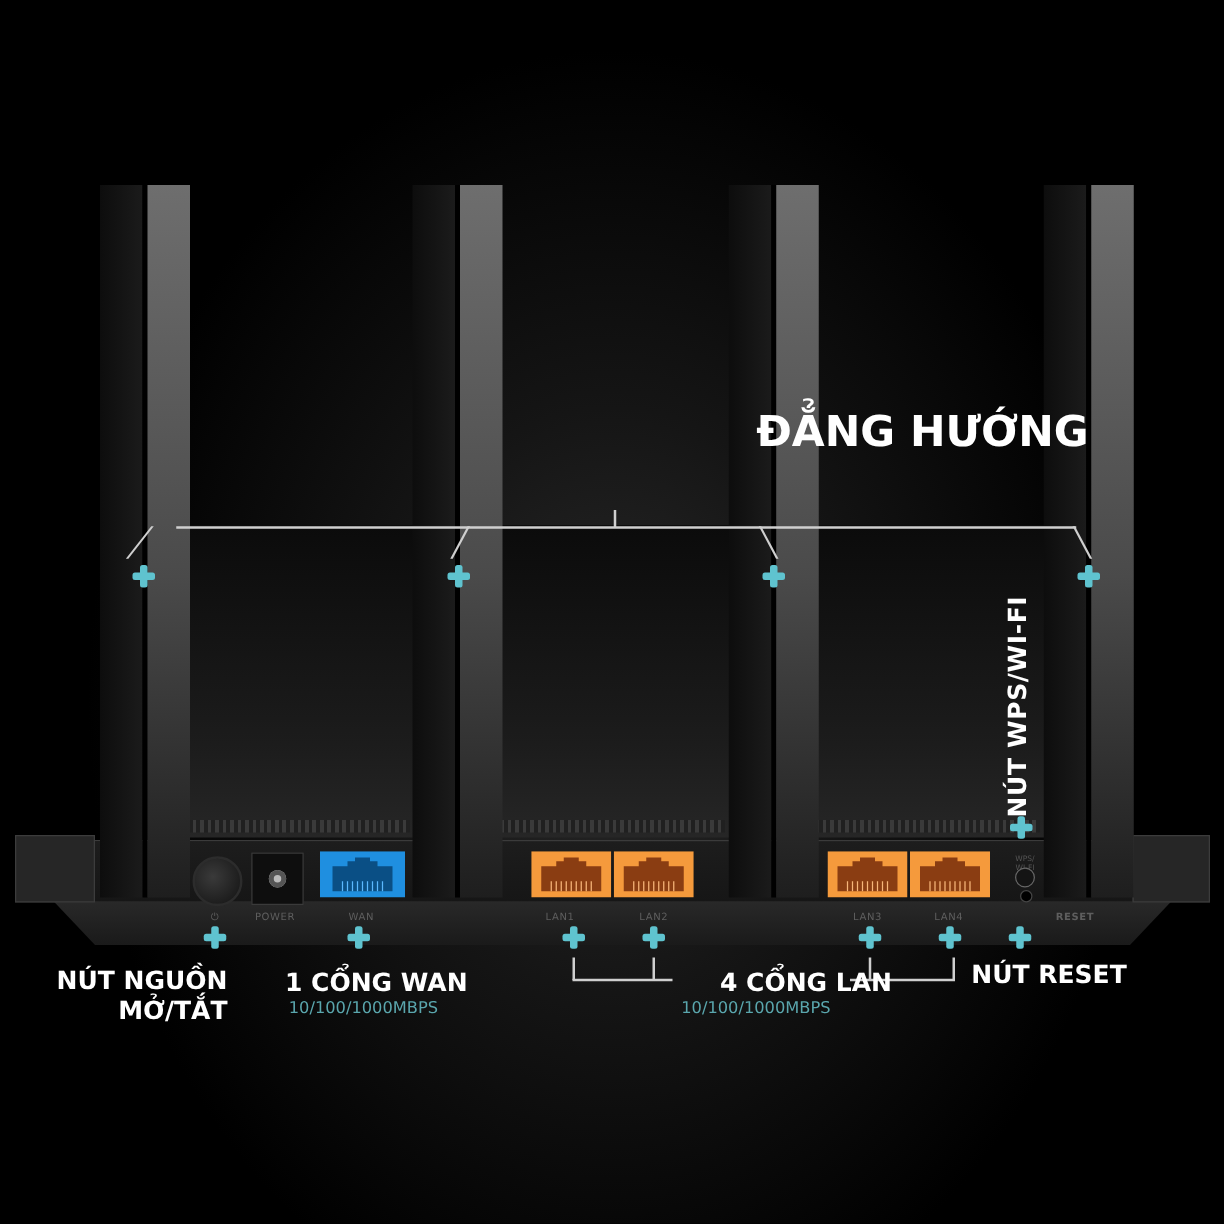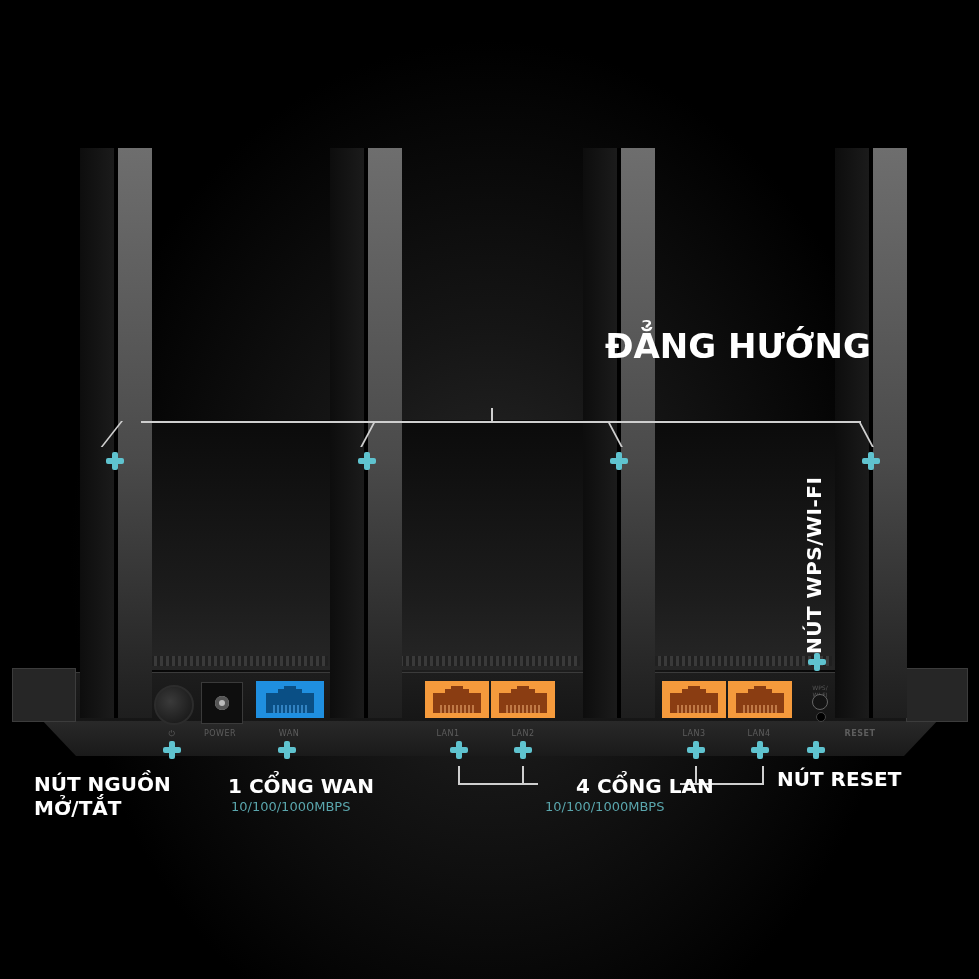--- a/index.html
+++ b/index.html
@@ -168,21 +168,21 @@
 
   <div class="line" style="left:458px;top:766px;width:2px;height:18px;"></div>
   <div class="line" style="left:522px;top:766px;width:2px;height:18px;"></div>
   <div class="line" style="left:458px;top:783px;width:80px;height:2px;"></div>
   <div class="line" style="left:680px;top:783px;width:84px;height:2px;"></div>
   <div class="line" style="left:695px;top:766px;width:2px;height:18px;"></div>
   <div class="line" style="left:762px;top:766px;width:2px;height:18px;"></div>
 
   <div class="vtext">NÚT WPS/WI-FI</div>
 
-  <div class="caption" style="left:34px;top:772px;text-align:left;width:148px;">
+  <div class="caption" style="left:34px;top:772px;text-align:right;width:148px;">
     <div>NÚT NGUỒN</div>
     <div>MỞ/TẮT</div>
   </div>
   <div class="caption" style="left:228px;top:774px;">1 CỔNG WAN</div>
   <div class="speed" style="left:231px;top:799px;">10/100/1000MBPS</div>
   <div class="caption" style="left:576px;top:774px;">4 CỔNG LAN</div>
   <div class="speed" style="left:545px;top:799px;">10/100/1000MBPS</div>
   <div class="caption" style="left:777px;top:767px;">NÚT RESET</div>
 
 </div>

